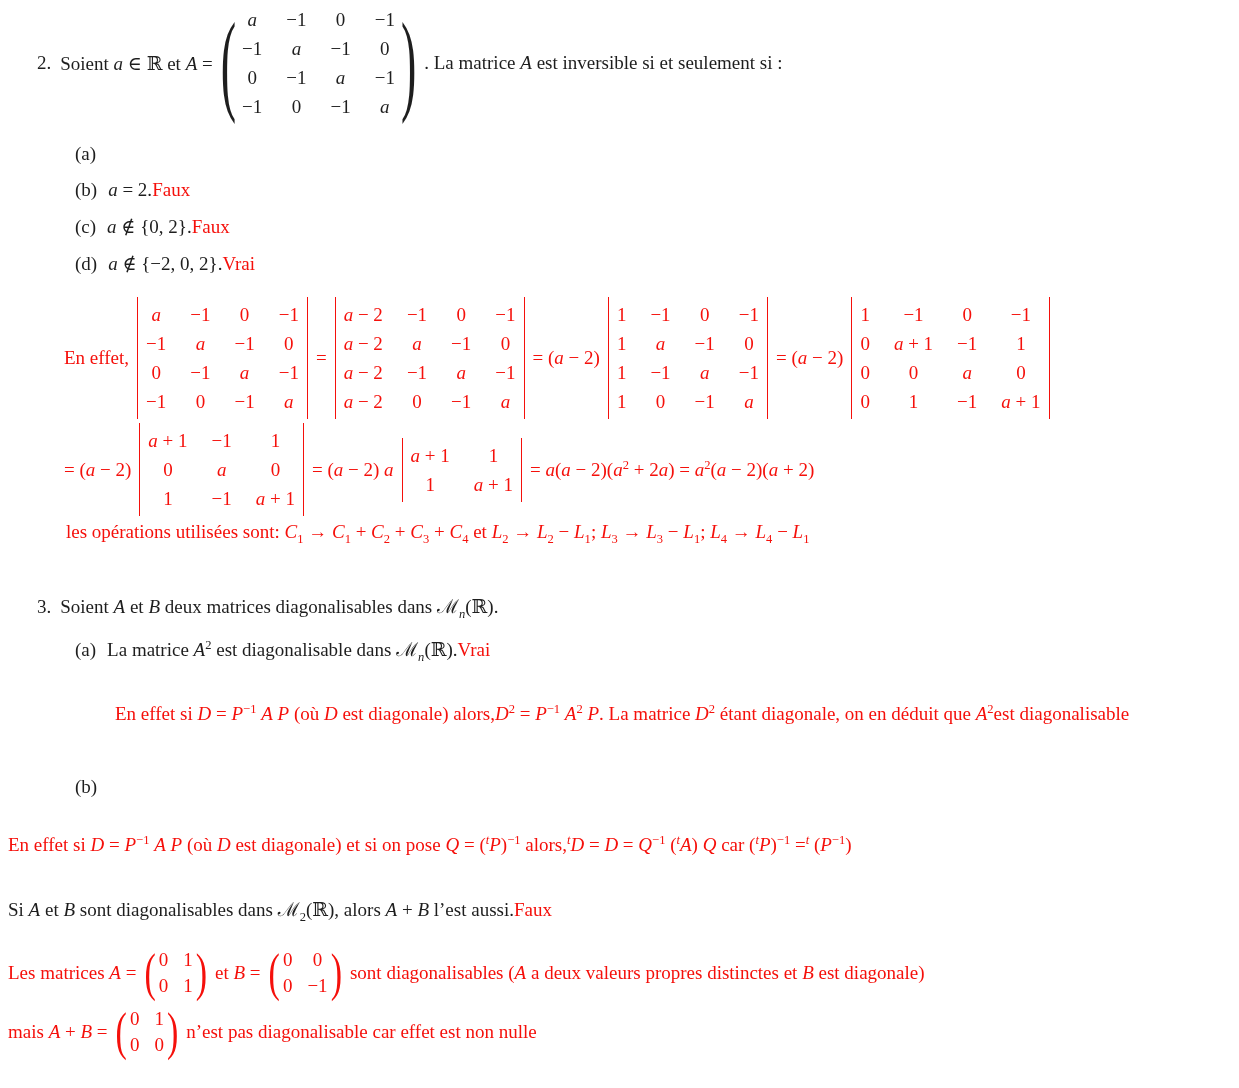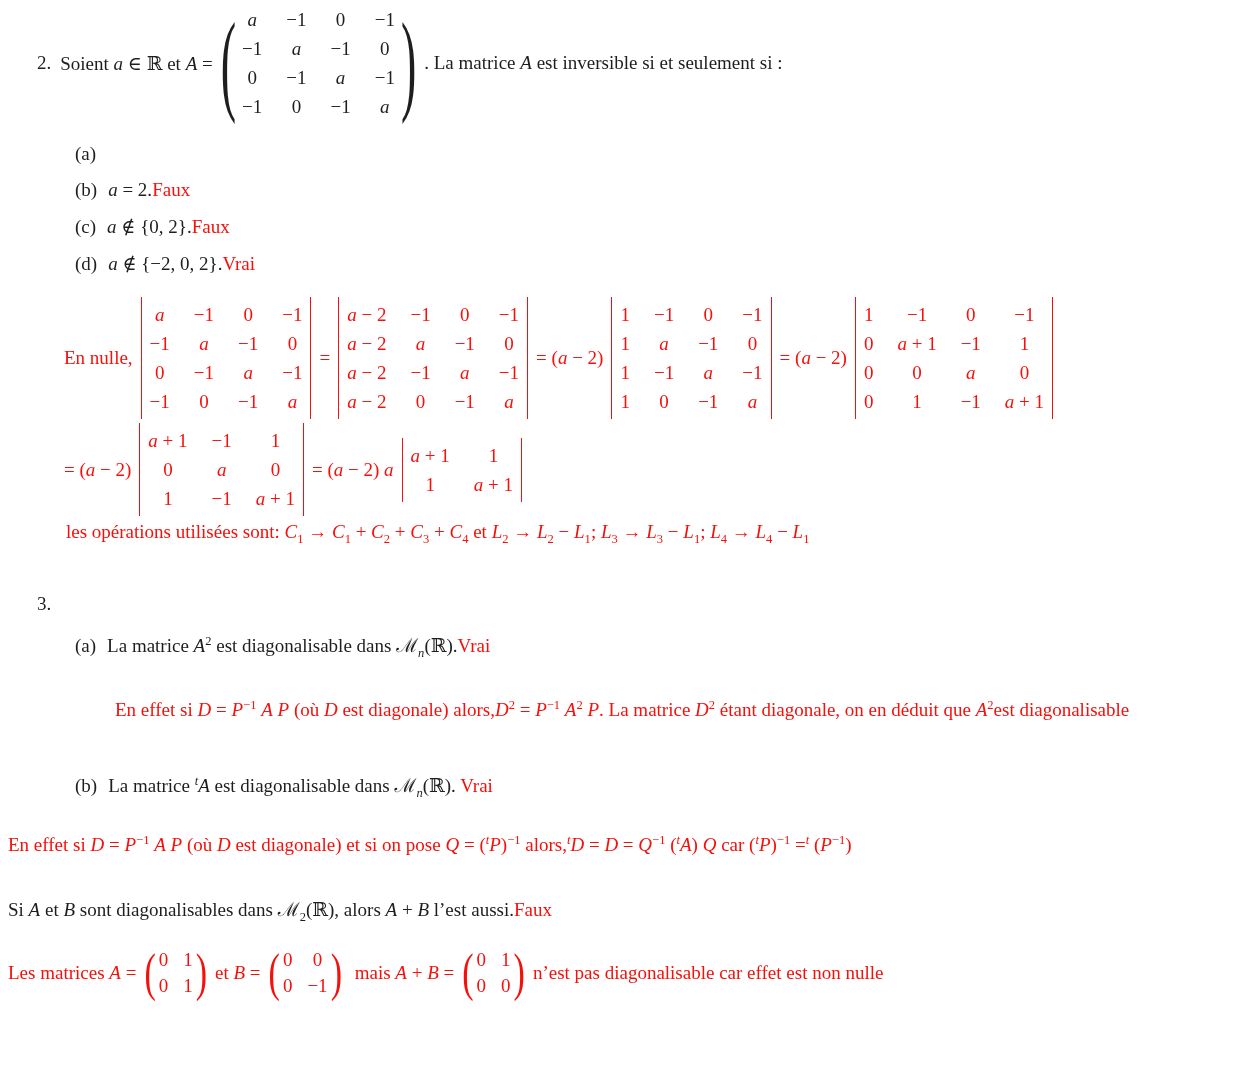--- a/index.html
+++ b/index.html
@@ -101,21 +101,21 @@
       <span><span><i>a</i> ∉ {0, 2}.</span><span class="red">Faux</span></span>
     </div>
     <div class="opt">
       <span>(d)</span>
       <span><span><i>a</i> ∉ {−2, 0, 2}.</span><span class="red">Vrai</span></span>
     </div>
   </div>
 
   
   <div class="proof1 red mathline">
-      <span class="mseg">En nulle,</span>
+      <span class="mseg">En effet,</span>
       <span class="mat det r4">
         <span class="grid" style="grid-template-columns: repeat(4, auto);">
           <span class="mc"><i>a</i></span>
           <span class="mc">−1</span>
           <span class="mc">0</span>
           <span class="mc">−1</span>
           <span class="mc">−1</span>
           <span class="mc"><i>a</i></span>
           <span class="mc">−1</span>
           <span class="mc">0</span>
@@ -210,39 +210,40 @@
       </span>
       <span class="mseg">= (<i>a</i> − 2) <i>a</i></span>
       <span class="mat det r2">
         <span class="grid" style="grid-template-columns: repeat(2, auto);">
           <span class="mc"><i>a</i> + 1</span>
           <span class="mc">1</span>
           <span class="mc">1</span>
           <span class="mc"><i>a</i> + 1</span>
         </span>
       </span>
+      <span class="mseg">= <i>a</i>(<i>a</i> − 2)(<i>a</i><sup>2</sup> + 2<i>a</i>) = <i>a</i><sup>2</sup>(<i>a</i> − 2)(<i>a</i> + 2)</span>
     </div>
   <div class="ops red">les opérations utilisées sont: <i>C</i><sub>1</sub> → <i>C</i><sub>1</sub> + <i>C</i><sub>2</sub> + <i>C</i><sub>3</sub> + <i>C</i><sub>4</sub> et <i>L</i><sub>2</sub> → <i>L</i><sub>2</sub> − <i>L</i><sub>1</sub>; <i>L</i><sub>3</sub> → <i>L</i><sub>3</sub> − <i>L</i><sub>1</sub>; <i>L</i><sub>4</sub> → <i>L</i><sub>4</sub> − <i>L</i><sub>1</sub></div>
 
   
   <div class="q3head">
     <span>3.</span>
+    <span>Soient <i>A</i> et <i>B</i> deux matrices diagonalisables dans ℳ<sub><i>n</i></sub>(ℝ).</span>
   </div>
 
   
   <div class="opt q3a">
     <span>(a)</span>
     <span><span>La matrice <i>A</i><sup>2</sup> est diagonalisable dans ℳ<sub><i>n</i></sub>(ℝ).</span><span class="red">Vrai</span></span>
   </div>
   <span class="q3a-proof red">En effet si <i>D</i> = <i>P</i><sup>−1</sup> <i>A</i> <i>P</i> (où <i>D</i> est diagonale) alors,<i>D</i><sup>2</sup> = <i>P</i><sup>−1</sup> <i>A</i><sup>2</sup> <i>P</i>. La matrice <i>D</i><sup>2</sup> étant diagonale, on en déduit que <i>A</i><sup>2</sup>est diagonalisable</span>
 
   
   <div class="opt q3b">
     <span>(b)</span>
-    <span><span>La matrice <sup><i>t</i></sup><i>A</i> est diagonalisable dans ℳ<sub><i>n</i></sub>(ℝ). </span><span class="red">Vrai</span></span>
   </div>
   <span class="q3b-proof red">En effet si <i>D</i> = <i>P</i><sup>−1</sup> <i>A</i> <i>P</i> (où <i>D</i> est diagonale) et si on pose <i>Q</i> = (<sup><i>t</i></sup><i>P</i>)<sup>−1</sup> alors,<sup><i>t</i></sup><i>D</i> = <i>D</i> = <i>Q</i><sup>−1</sup> (<sup><i>t</i></sup><i>A</i>) <i>Q</i> car (<sup><i>t</i></sup><i>P</i>)<sup>−1</sup> =<sup><i>t</i></sup> (<i>P</i><sup>−1</sup>)</span>
 
   
   <div class="q3c">
     <span>Si <i>A</i> et <i>B</i> sont diagonalisables dans ℳ<sub>2</sub>(ℝ), alors <i>A</i> + <i>B</i> l’est aussi.</span><span class="red">Faux</span>
   </div>
   <div class="q3c-proof1 red mathline">
       <span class="mseg">Les matrices <i>A</i> =</span>
       <span class="mat pm r2">
@@ -259,20 +260,21 @@
       <span class="mat pm r2">
         <span class="paren">(</span>
         <span class="grid" style="grid-template-columns: repeat(2, auto);">
           <span class="mc">0</span>
           <span class="mc">0</span>
           <span class="mc">0</span>
           <span class="mc">−1</span>
         </span>
         <span class="paren">)</span>
       </span>
+      <span class="mseg">sont diagonalisables (<i>A</i> a deux valeurs propres distinctes et <i>B</i> est diagonale)</span>
     </div>
   <div class="q3c-proof2 red mathline">
       <span class="mseg">mais <i>A</i> + <i>B</i> =</span>
       <span class="mat pm r2">
         <span class="paren">(</span>
         <span class="grid" style="grid-template-columns: repeat(2, auto);">
           <span class="mc">0</span>
           <span class="mc">1</span>
           <span class="mc">0</span>
           <span class="mc">0</span>

